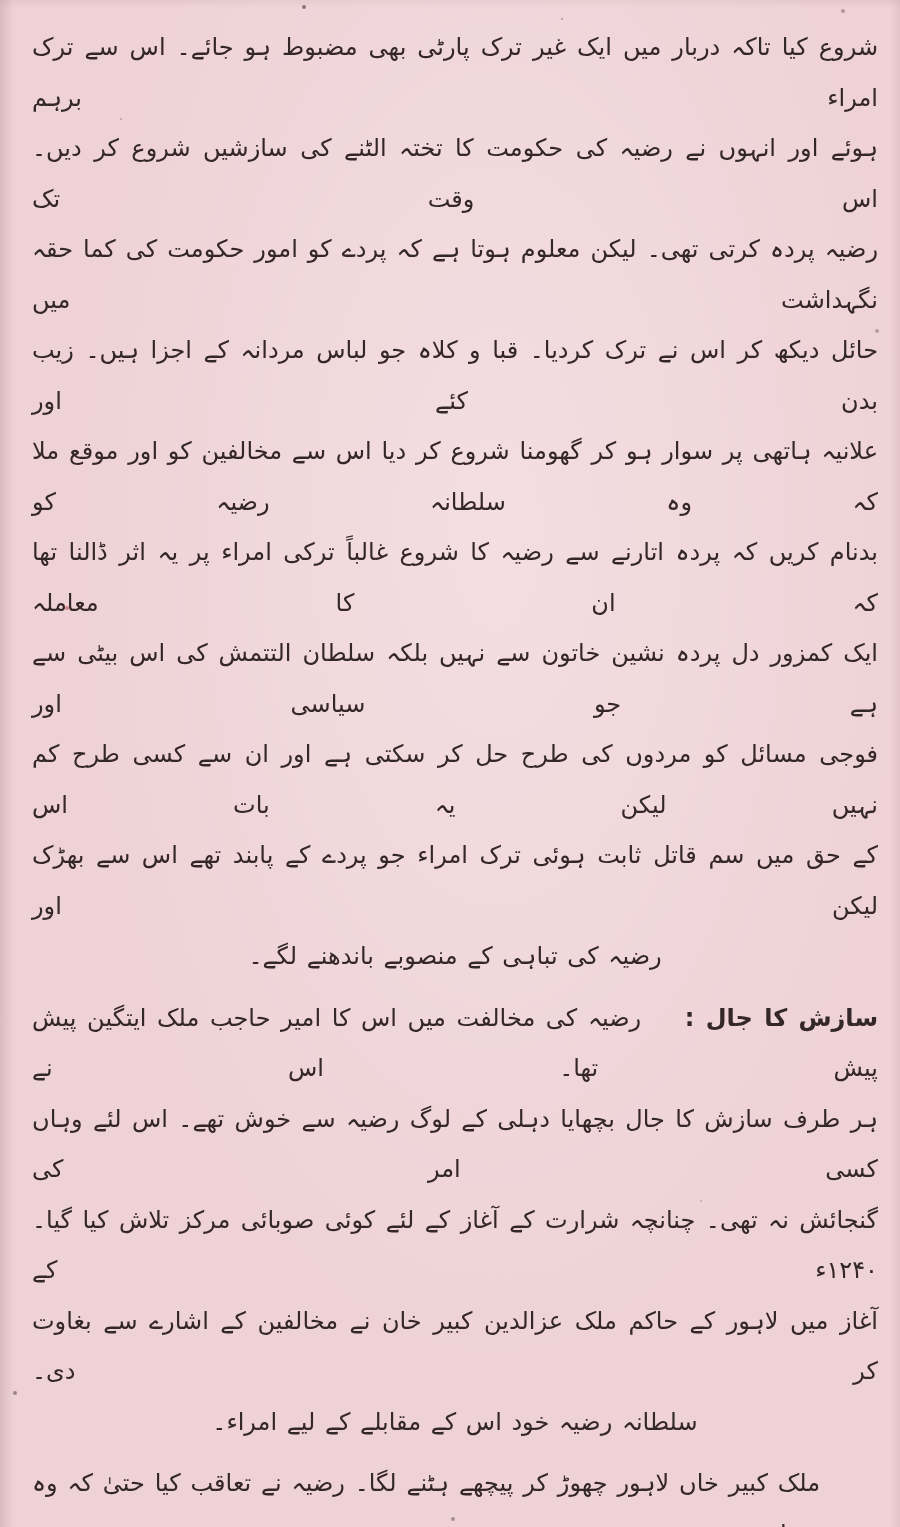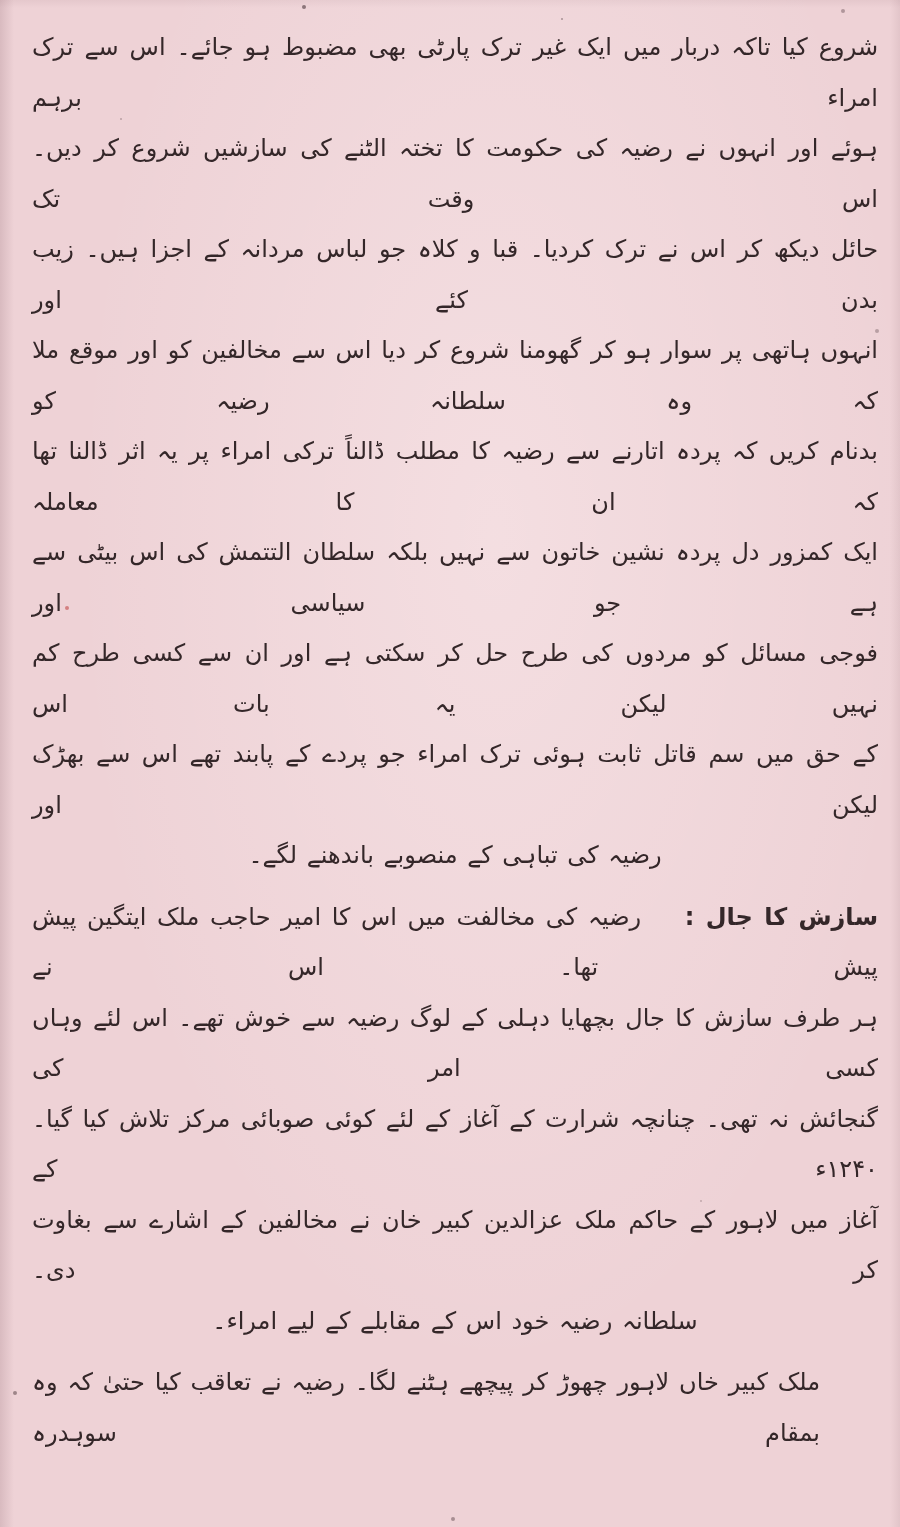--- a/index.html
+++ b/index.html
@@ -75,23 +75,24 @@
 </style>
 </head>
 <body>
 
 <div class="page">
   <div class="noise"></div>
   <div class="text-block" id="text-block" style="color: rgb(52, 39, 41);">
       <div class="para">
         <div class="line j">شروع کیا تاکہ دربار میں ایک غیر ترک پارٹی بھی مضبوط ہو جائے۔ اس سے ترک امراء برہم</div>
         <div class="line j">ہوئے اور انہوں نے رضیہ کی حکومت کا تختہ الٹنے کی سازشیں شروع کر دیں۔ اس وقت تک</div>
+        <div class="line j">رضیہ پردہ کرتی تھی۔ لیکن معلوم ہوتا ہے کہ پردے کو امور حکومت کی کما حقہ نگہداشت میں</div>
         <div class="line j">حائل دیکھ کر اس نے ترک کردیا۔ قبا و کلاہ جو لباس مردانہ کے اجزا ہیں۔ زیب بدن کئے اور</div>
-        <div class="line j">انہوں ہاتھی پر سوار ہو کر گھومنا شروع کر دیا اس سے مخالفین کو اور موقع ملا کہ وہ سلطانہ رضیہ کو</div>
-        <div class="line j">بدنام کریں کہ پردہ اتارنے سے رضیہ کا مطلب ڈالناً ترکی امراء پر یہ اثر ڈالنا تھا کہ ان کا معاملہ</div>
+        <div class="line j">علانیہ ہاتھی پر سوار ہو کر گھومنا شروع کر دیا اس سے مخالفین کو اور موقع ملا کہ وہ سلطانہ رضیہ کو</div>
+        <div class="line j">بدنام کریں کہ پردہ اتارنے سے رضیہ کا شروع غالباً ترکی امراء پر یہ اثر ڈالنا تھا کہ ان کا معاملہ</div>
         <div class="line j">ایک کمزور دل پردہ نشین خاتون سے نہیں بلکہ سلطان التتمش کی اس بیٹی سے ہے جو سیاسی اور</div>
         <div class="line j">فوجی مسائل کو مردوں کی طرح حل کر سکتی ہے اور ان سے کسی طرح کم نہیں لیکن یہ بات اس</div>
         <div class="line j">کے حق میں سم قاتل ثابت ہوئی ترک امراء جو پردے کے پابند تھے اس سے بھڑک لیکن اور</div>
         <div class="line c">رضیہ کی تباہی کے منصوبے باندھنے لگے۔</div>
       </div>
       <div class="para">
         <div class="line j"><span class="sec-heading">سازش کا جال :</span> <span> رضیہ کی مخالفت میں اس کا امیر حاجب ملک ایتگین پیش پیش تھا۔ اس نے</span></div>
         <div class="line j">ہر طرف سازش کا جال بچھایا دہلی کے لوگ رضیہ سے خوش تھے۔ اس لئے وہاں کسی امر کی</div>
         <div class="line j">گنجائش نہ تھی۔ چنانچہ شرارت کے آغاز کے لئے کوئی صوبائی مرکز تلاش کیا گیا۔ ۱۲۴۰ء کے</div>
         <div class="line j">آغاز میں لاہور کے حاکم ملک عزالدین کبیر خان نے مخالفین کے اشارے سے بغاوت کر دی۔</div>

